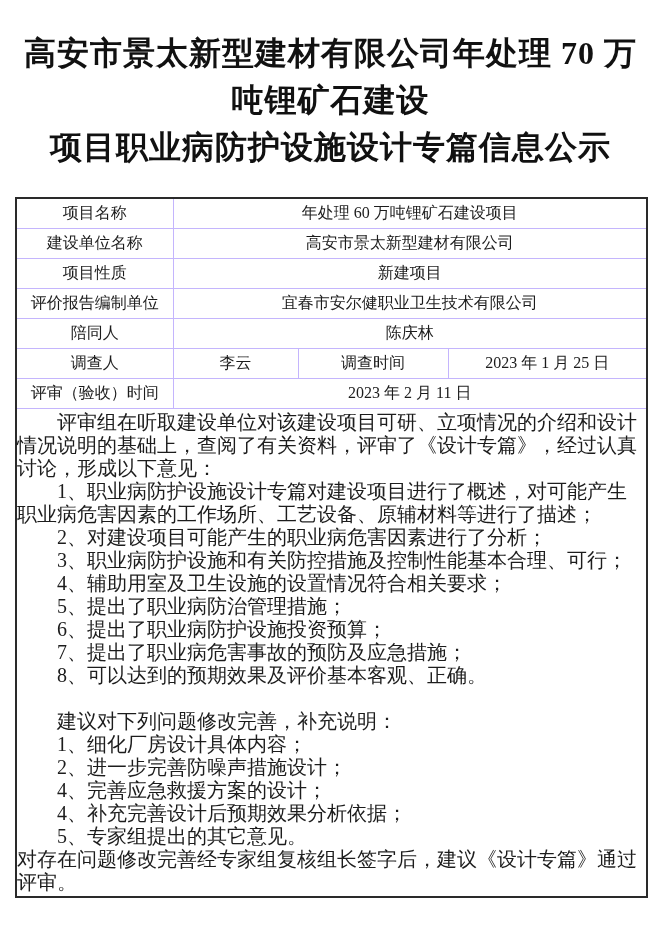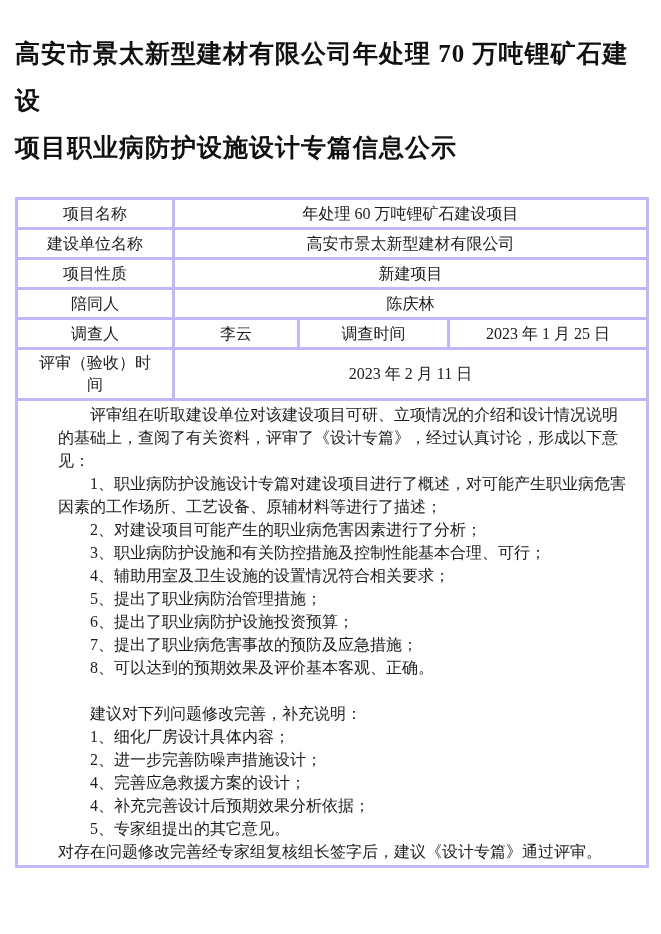--- a/index.html
+++ b/index.html
@@ -9,57 +9,56 @@
     font-family: "Liberation Serif", "DejaVu Serif", serif;
     color: #1c1c1c;
   }
   .page {
     width: 661px;
     min-height: 934px;
     background: #ffffff;
     padding: 30px 15px 20px 15px;
   }
   .doc-title {
-    font-size: 25px;
+    font-size: 32px;
     font-weight: bold;
-    text-align: left;
+    text-align: center;
     line-height: 47px;
     color: #111111;
     margin-bottom: 26px;
     letter-spacing: 1px;
   }
   table.info-table {
     width: 631px;
     border-collapse: collapse;
     border: 2px solid #2a2a2a;
     table-layout: fixed;
   }
   table.info-table td {
-    border: 3px solid #c4b5fd;
+    border: 1px solid #c4b5fd;
     font-size: 16px;
     text-align: center;
     vertical-align: middle;
-    padding: 2px 16px;
+    padding: 2px 0;
     line-height: 22px;
   }
   tr.row-normal { height: 30px; }
   tr.row-tall   { height: 45px; }
   td.opinion-cell {
     height: 415px;
     vertical-align: top;
     text-align: left;
     padding: 5px 5px 4px 5px;
   }
   .opinion-cell p {
-    font-size: 16px;
+    font-size: 20px;
     line-height: 23px;
     text-indent: 2em;
     text-align: left;
     text-align-last: left;
-    margin-left: 24px;
   }
   .opinion-cell p.gap   { margin-top: 23px; text-align: center; }
   .opinion-cell p.flush { text-indent: 0; }
 </style>
 </head>
 <body>
 
 <div class="page">
 
   <div class="doc-title">
@@ -79,20 +78,24 @@
         <td>项目名称</td>
         <td colspan="3">年处理 60 万吨锂矿石建设项目</td>
       </tr>
       <tr class="row-normal">
         <td>建设单位名称</td>
         <td colspan="3">高安市景太新型建材有限公司</td>
       </tr>
       <tr class="row-normal">
         <td>项目性质</td>
         <td colspan="3">新建项目</td>
+      </tr>
+      <tr class="row-normal">
+        <td>评价报告编制单位</td>
+        <td colspan="3">宜春市安尔健职业卫生技术有限公司</td>
       </tr>
       <tr class="row-normal">
         <td>陪同人</td>
         <td colspan="3">陈庆林</td>
       </tr>
       <tr class="row-normal">
         <td>调查人</td>
         <td>李云</td>
         <td>调查时间</td>
         <td>2023 年 1 月 25 日</td>

